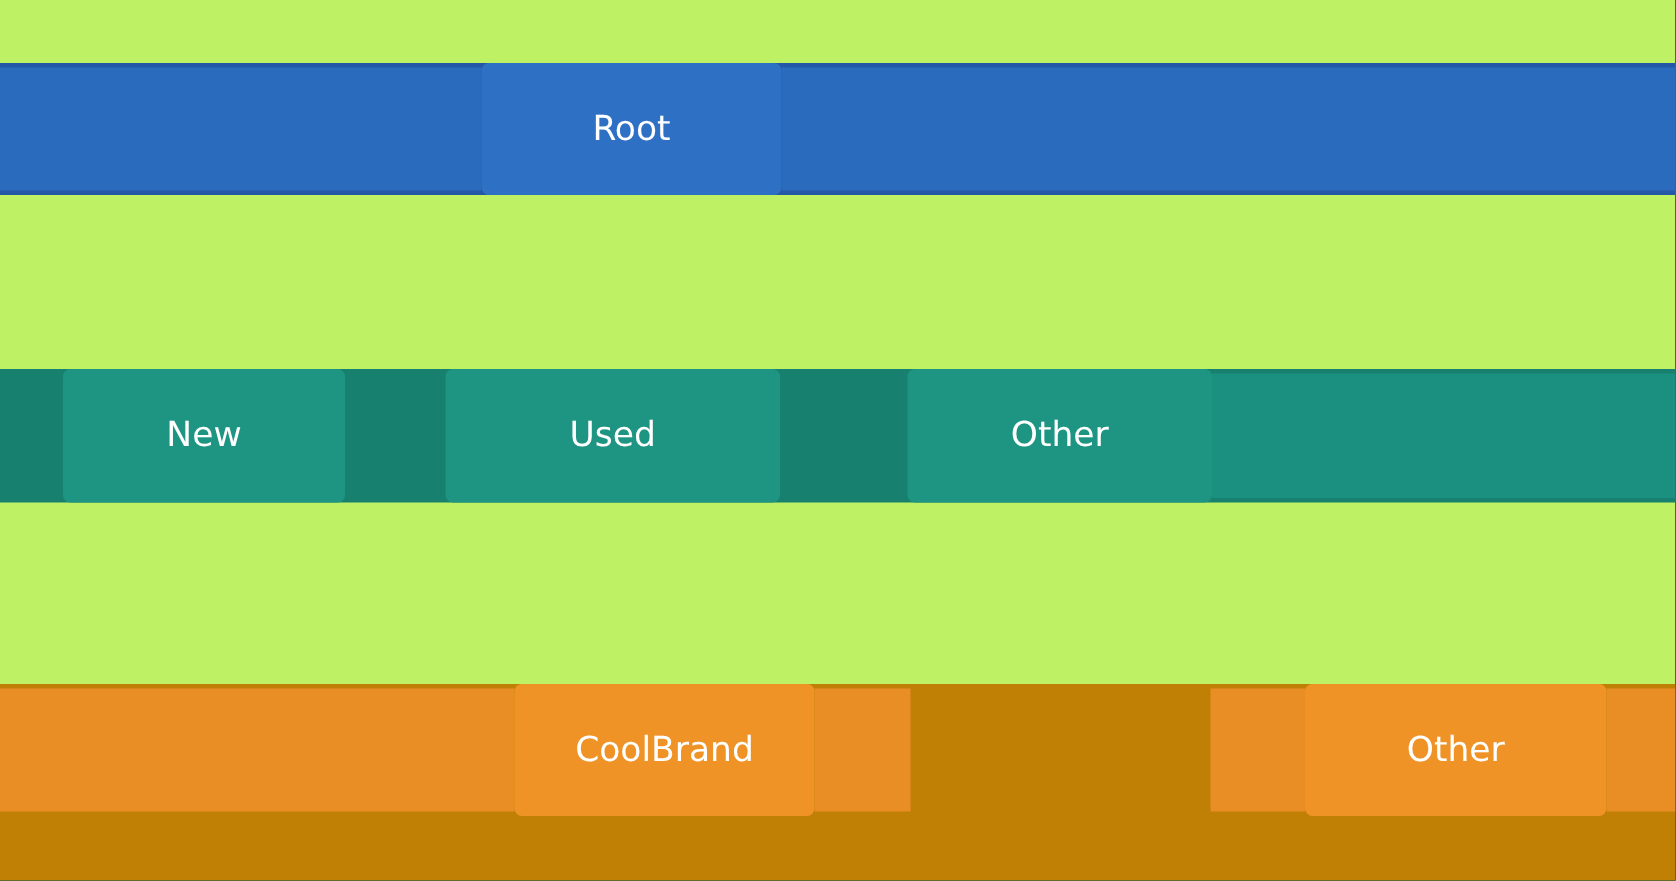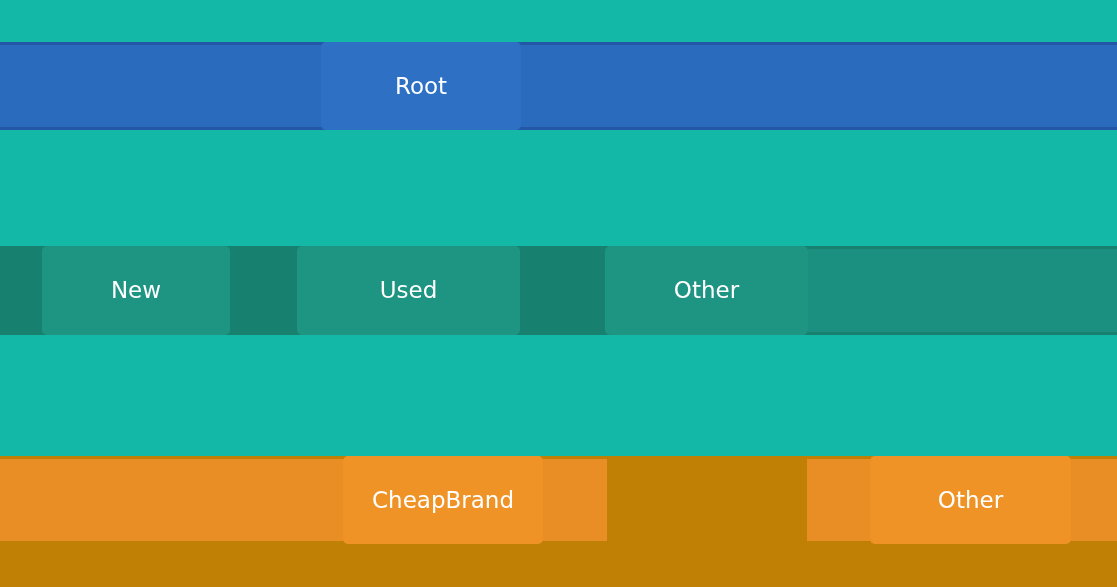--- a/index.html
+++ b/index.html
@@ -32,42 +32,42 @@
     color: #ffffff;
     font-size: 23px;
     line-height: 1;
     white-space: nowrap;
     user-select: none;
   }
 </style>
 </head>
 <body>
 
-<div id="stage" style="background: #14b8a6;">
+<div id="stage" style="background: #bef264;">
     <div class="track" style="left: 0px; top: 42px; width: 1117px; height: 88px; background: rgb(36, 88, 166);"></div>
     <div class="seg-flat" style="left: 0px; top: 45px; width: 321px; height: 82px; background: rgb(42, 107, 189);"></div>
     <div class="seg-node" style="left: 321px; top: 42px; width: 200px; height: 88px; background: rgb(45, 112, 196);">
       <span class="node-label">Root</span>
     </div>
     <div class="seg-flat" style="left: 521px; top: 45px; width: 596px; height: 82px; background: rgb(42, 107, 189);"></div>
     <div class="track" style="left: 0px; top: 246px; width: 1117px; height: 89px; background: rgb(23, 128, 111);"></div>
     <div class="seg-node" style="left: 42px; top: 246px; width: 188px; height: 89px; background: rgb(30, 148, 130); align-items: center;">
       <span class="node-label">New</span>
     </div>
     <div class="seg-node" style="left: 297px; top: 246px; width: 223px; height: 89px; background: rgb(30, 148, 130); justify-content: center;">
       <span class="node-label">Used</span>
     </div>
     <div class="seg-node" style="left: 605px; top: 246px; width: 203px; height: 89px; background: rgb(30, 148, 130);">
       <span class="node-label">Other</span>
     </div>
     <div class="seg-flat" style="left: 808px; top: 249px; width: 309px; height: 83px; background: rgb(28, 144, 128);"></div>
     <div class="track" style="left: 0px; top: 456px; width: 1117px; height: 131px; background: rgb(191, 128, 5);"></div>
     <div class="seg-flat" style="left: 0px; top: 459px; width: 343px; height: 82px; background: rgb(233, 142, 36);"></div>
     <div class="seg-node" style="left: 343px; top: 456px; width: 200px; height: 88px; background: rgb(239, 147, 39);">
-      <span class="node-label">CheapBrand</span>
+      <span class="node-label">CoolBrand</span>
     </div>
     <div class="seg-flat" style="left: 543px; top: 459px; width: 64px; height: 82px; background: rgb(233, 142, 36);"></div>
     <div class="seg-flat" style="left: 807px; top: 459px; width: 63px; height: 82px; background: rgb(233, 142, 36);"></div>
     <div class="seg-node" style="left: 870px; top: 456px; width: 201px; height: 88px; background: rgb(239, 147, 39);">
       <span class="node-label">Other</span>
     </div>
     <div class="seg-flat" style="left: 1071px; top: 459px; width: 46px; height: 82px; background: rgb(233, 142, 36);"></div>
   </div>
 
 </body></html>

